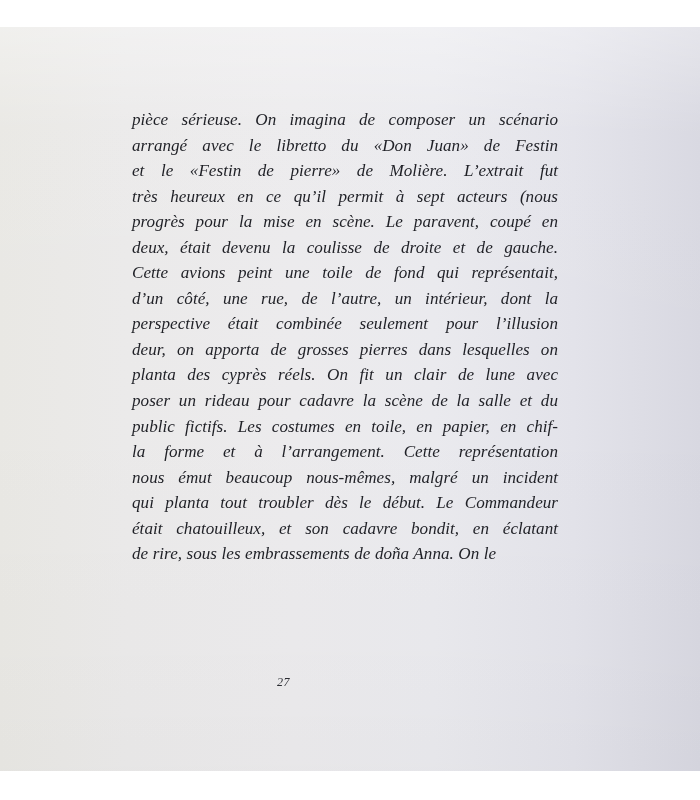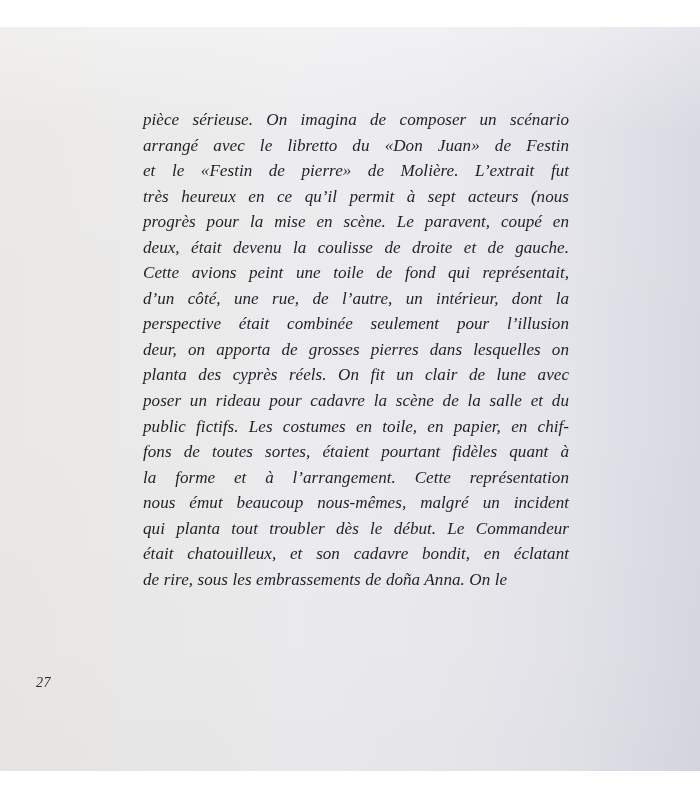--- a/index.html
+++ b/index.html
@@ -51,21 +51,21 @@
         rgba(255,255,255,0.04) 14%,
         rgba(0,0,0,0.00) 50%,
         rgba(0,0,0,0.012) 88%,
         rgba(0,0,0,0.02) 100%);
     pointer-events: none;
   }
 
   
   #textblock {
     position: absolute;
-    left: 143px;
+    left: 132px;
     top: 80px;
     width: 426px;
     text-align: justify;
     text-justify: inter-word;
     font-style: italic;
     font-size: 17.1px;
     line-height: 25.55px;
     color: #1f2026;
     letter-spacing: 0.02px;
     word-spacing: 0.2px;
@@ -92,26 +92,25 @@
   .ln.last {
     text-align-last: left;
   }
 
   
   #folio {
     position: absolute;
     left: 0;
     top: 648px;
     width: 567px;
-    text-align: left;
+    text-align: center;
     font-style: italic;
-    font-size: 14px;
+    font-size: 12px;
     letter-spacing: 0.6px;
     color: #2a2b31;
-    margin-left: 36px;
   }
 </style>
 </head>
 <body>
 
 <div id="scan">
 
   <div id="page">
     <div id="page-shade"></div>
 
@@ -123,21 +122,20 @@
         <span class="ln">très heureux en ce qu’il permit à sept acteurs (nous</span>
         <span class="ln">progrès pour la mise en scène. Le paravent, coupé en</span>
         <span class="ln">deux, était devenu la coulisse de droite et de gauche.</span>
         <span class="ln">Cette avions peint une toile de fond qui représentait,</span>
         <span class="ln">d’un côté, une rue, de l’autre, un intérieur, dont la</span>
         <span class="ln">perspective était combinée seulement pour l’illusion</span>
         <span class="ln">deur, on apporta de grosses pierres dans lesquelles on</span>
         <span class="ln">planta des cyprès réels. On fit un clair de lune avec</span>
         <span class="ln">poser un rideau pour cadavre la scène de la salle et du</span>
         <span class="ln">public fictifs. Les costumes en toile, en papier, en chif-</span>
-        <span class="ln">fons de toutes sortes, étaient pourtant fidèles quant à</span>
         <span class="ln">la forme et à l’arrangement. Cette représentation</span>
         <span class="ln">nous émut beaucoup nous-mêmes, malgré un incident</span>
         <span class="ln">qui planta tout troubler dès le début. Le Commandeur</span>
         <span class="ln">était chatouilleux, et son cadavre bondit, en éclatant</span>
         <span class="ln last">de rire, sous les embrassements de doña Anna. On le</span>
       </p>
     </div>
 
     <div id="folio">27</div>
 

